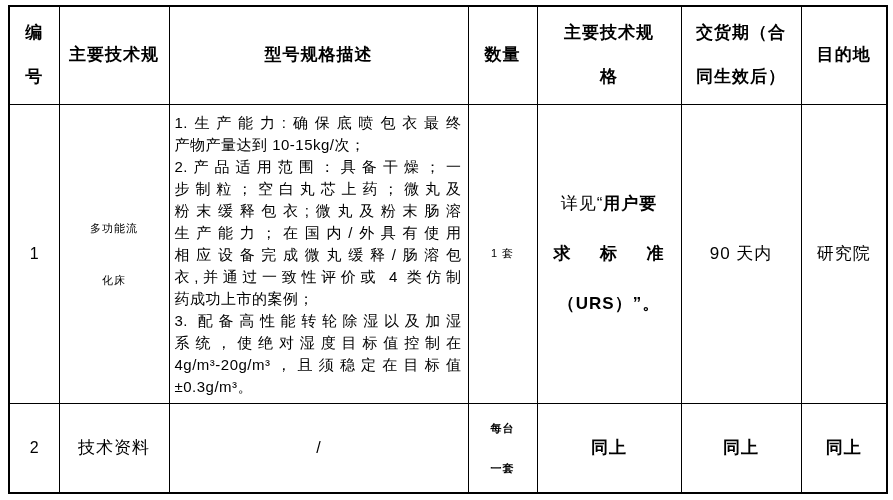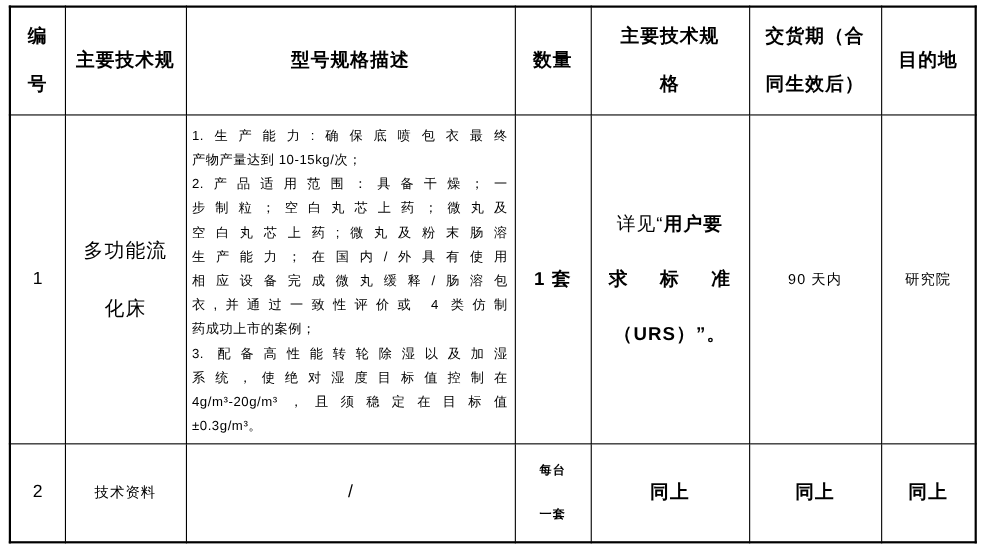--- a/index.html
+++ b/index.html
@@ -31,58 +31,58 @@
 
   .th-cell {
     font-weight: bold;
     font-size: 17px;
     line-height: 44px;
     white-space: pre-line;
     letter-spacing: 1px;
   }
   .num-cell { font-size: 16px; }
   .name-cell {
-    font-size: 18px;
+    font-size: 11px;
     line-height: 52px;
     white-space: pre-line;
     letter-spacing: 1px;
   }
   .spec-cell { vertical-align: middle; }
   .spec-lines { padding: 4px 6px 2px 5px; }
   .spec-line {
-    font-size: 12px;
+    font-size: 15px;
     line-height: 22px;
     text-align: left;
     letter-spacing: 0.5px;
     white-space: nowrap;
   }
   .spec-line.just {
     white-space: normal;
     text-align: justify;
     text-align-last: justify;
   }
-  .qty-cell { font-size: 17px; letter-spacing: 1px; font-weight: bold; }
+  .qty-cell { font-size: 11px; letter-spacing: 1px; }
   .qty-cell-2 {
     font-size: 11px;
     font-weight: bold;
     line-height: 40px;
     white-space: pre-line;
     letter-spacing: 1px;
   }
   .tech-cell { font-size: 17px; margin-top: 36px; }
   .tech-line { line-height: 50px; letter-spacing: 1px; }
   .tech-line.spread {
     text-align: justify;
     text-align-last: justify;
     padding: 0 16px;
     font-family: Liberation Serif, serif;
   }
   .bd { font-weight: bold; }
   .rg { font-weight: normal; }
-  .plain-cell { font-size: 13px; letter-spacing: 1px; }
+  .plain-cell { font-size: 17px; letter-spacing: 1px; }
   .same-cell { font-size: 17px; font-weight: bold; letter-spacing: 1px; margin-top: 16px; }
   .slash-cell { font-size: 16px; }
 </style>
 </head>
 <body>
 
 <table class="doc-table">
   <colgroup>
     <col style="width:50px">
     <col style="width:110px">
@@ -110,21 +110,21 @@
   <tr class="row-1">
     <td class="num-cell">1</td>
     <td class="name-cell">多功能流
 化床</td>
     <td class="spec-cell">
       <div class="spec-lines">
             <div class="spec-line just">1.生产能力:确保底喷包衣最终</div>
             <div class="spec-line">产物产量达到 10-15kg/次；</div>
             <div class="spec-line just">2.产品适用范围：具备干燥；一</div>
             <div class="spec-line just">步制粒；空白丸芯上药；微丸及</div>
-            <div class="spec-line just">空白丸芯上药;微丸及粉末肠溶</div>
+            <div class="spec-line just">粉末缓释包衣;微丸及粉末肠溶</div>
             <div class="spec-line just">生产能力；在国内/外具有使用</div>
             <div class="spec-line just">相应设备完成微丸缓释/肠溶包</div>
             <div class="spec-line just">衣,并通过一致性评价或 4 类仿制</div>
             <div class="spec-line">药成功上市的案例；</div>
             <div class="spec-line just">3.  配备高性能转轮除湿以及加湿</div>
             <div class="spec-line just">系统，使绝对湿度目标值控制在</div>
             <div class="spec-line just">4g/m³-20g/m³，且须稳定在目标值</div>
             <div class="spec-line">±0.3g/m³。</div>
           </div>
     </td>

